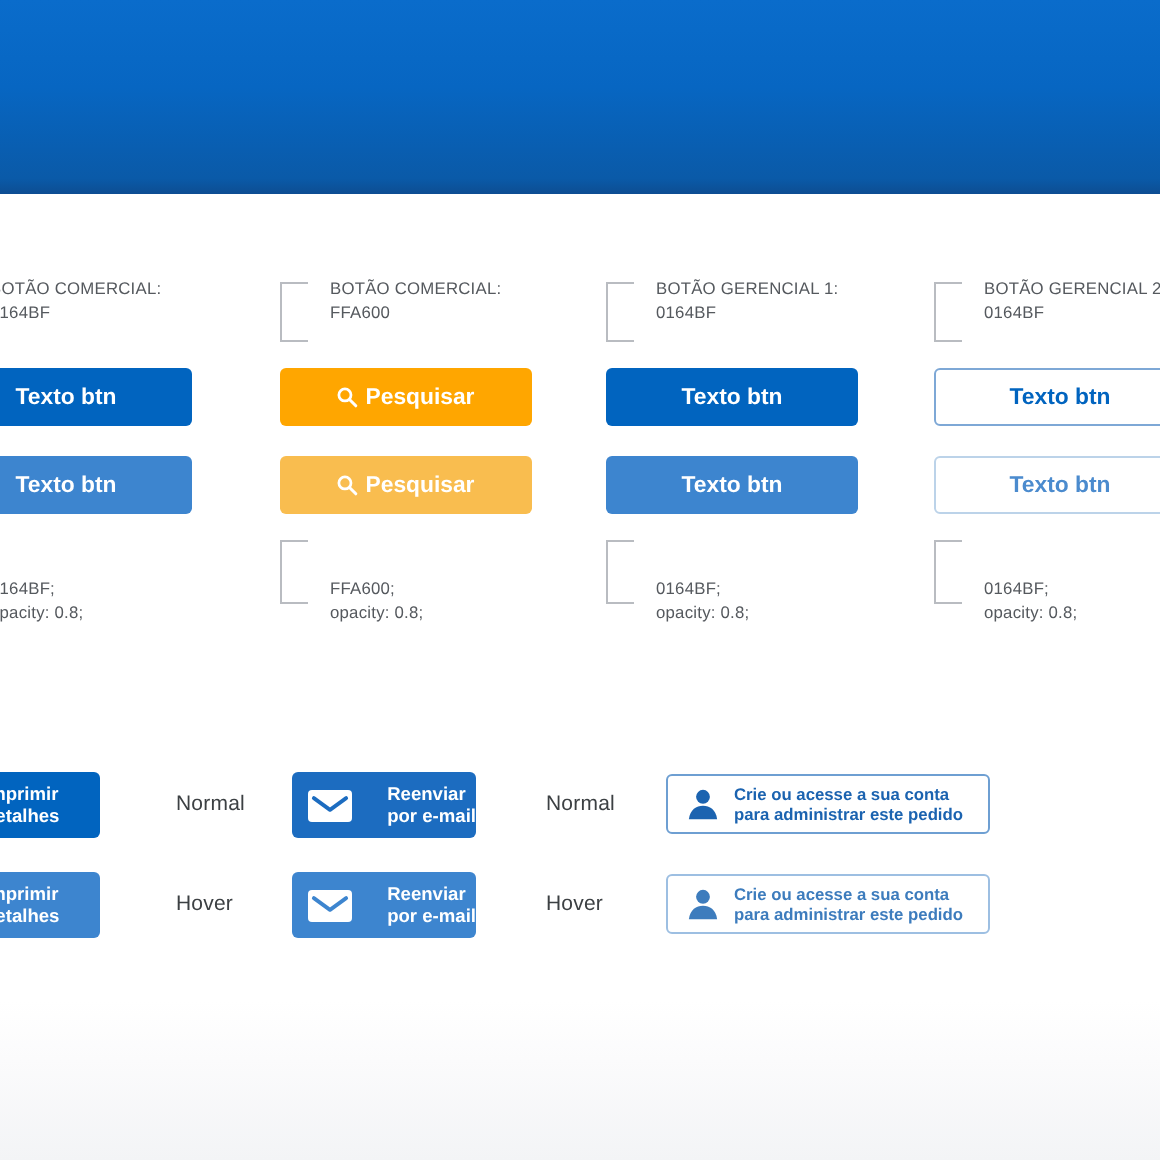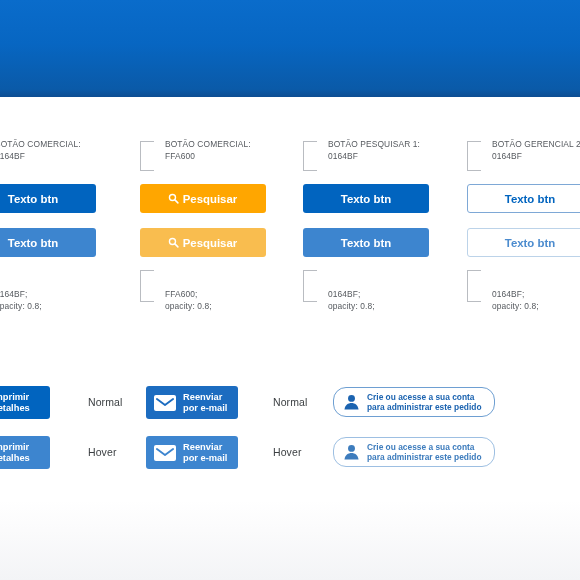--- a/index.html
+++ b/index.html
@@ -202,38 +202,39 @@
     width: 92px;
     height: 33px;
     border-radius: 3px;
     display: flex;
     align-items: center;
     color: #fff;
     font-weight: bold;
     font-size: 9.3px;
     line-height: 11px;
     padding-left: 8px;
+    justify-content: space-between;
   }
   .env-ico {
     width: 22px;
     height: 16px;
     background: #ffffff;
     border-radius: 2px;
     margin-right: 7px;
     flex: 0 0 auto;
     position: relative;
   }
 
   
   .btn-account {
     position: absolute;
     left: 333px;
     width: 162px;
     height: 30px;
-    border-radius: 13px;
+    border-radius: 3px;
     background: #ffffff;
     display: flex;
     align-items: center;
     padding-left: 9px;
     color: #1b63b0;
     font-weight: bold;
     font-size: 8.4px;
     line-height: 10.5px;
   }
   .btn-account.normal { border: 1px solid #6e9fd2; }
@@ -313,21 +314,21 @@
         <div class="caption-text">
           <span>FFA600;</span>
           <span class="l2">opacity: 0.8;</span>
         </div>
       </div>
     </div>
 
     <div class="spec-col c2">
       <div class="bracket-top"></div>
       <div class="spec-label">
-        <span>BOTÃO PESQUISAR 1:</span>
+        <span>BOTÃO GERENCIAL 1:</span>
         <span class="l2">0164BF</span>
       </div>
 
       <div class="btn btn-wide btn-row-a btn-primary">
         <span>Texto btn</span>
       </div>
       <div class="btn btn-wide btn-row-b btn-primary-hover">
         <span>Texto btn</span>
       </div>
 

